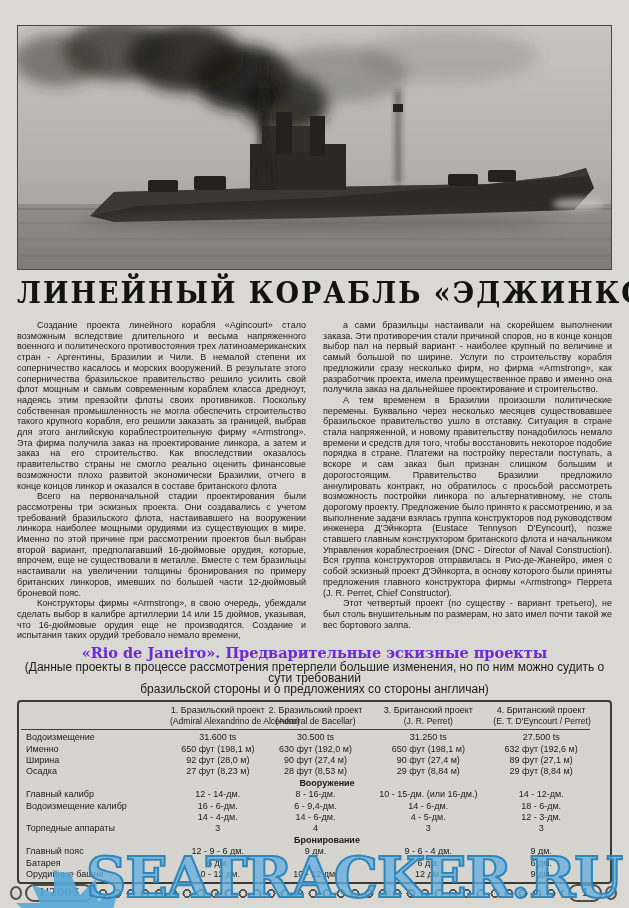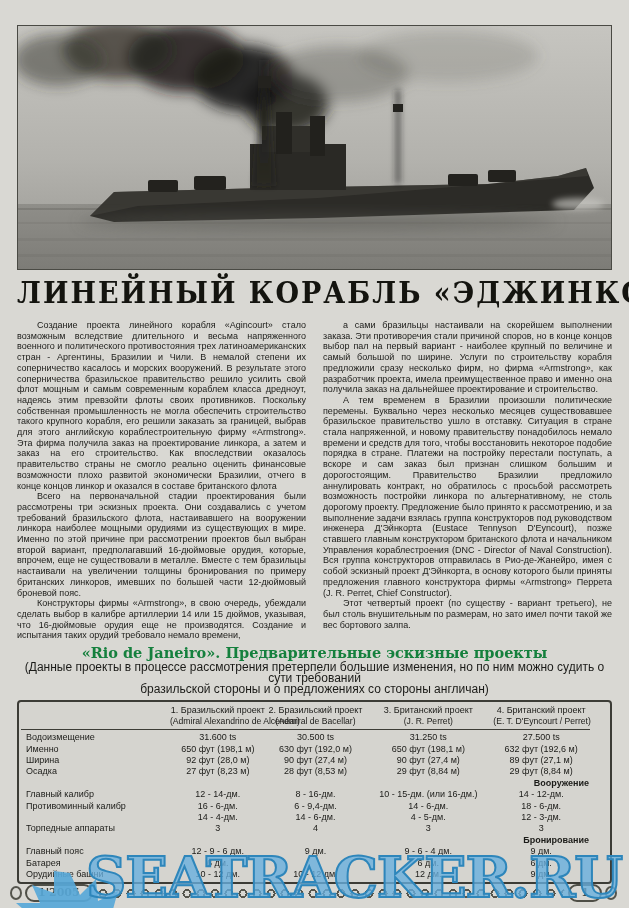--- a/index.html
+++ b/index.html
@@ -23,35 +23,35 @@
   }
 
   
   .columns{display:flex;gap:17px;margin-top:12px;}
   .col{width:50%;font-size:9px;line-height:10.7px;text-align:justify;}
   .col p{margin:0;text-indent:20px;}
 
   
   .sec-head{
     margin-top:3px;text-align:center;
-    font-family:"DejaVu Serif",serif;font-weight:bold;font-size:14.5px;color:#15803d;
+    font-family:"DejaVu Serif",serif;font-weight:bold;font-size:14.5px;color:#6d28d9;
   }
   .sec-note{margin-top:1px;text-align:center;font-size:12px;line-height:11px;}
 
   
   .spec-box{margin-top:5px;border:2px solid #3c3c36;border-radius:4px;padding:1px 20px 2px 2px;background:rgba(0,0,0,0.015);}
   table{width:100%;border-collapse:collapse;font-size:9px;table-layout:fixed;}
   col.c-label{width:148px;}
   thead th{font-weight:normal;text-align:center;vertical-align:bottom;padding:2px 1px 3px 1px;border-bottom:1.6px solid #3c3c36;line-height:10.5px;}
   thead th .t{white-space:nowrap;}
   thead th .s{white-space:nowrap;font-size:8.6px;}
   tbody td{padding:0 1px;line-height:11.4px;vertical-align:top;}
   td.rowlabel{text-align:left;padding-left:5px;white-space:nowrap;}
   td.val{text-align:center;white-space:nowrap;}
-  tr.group td{font-weight:bold;text-align:right;padding-left:44px;}
+  tr.group td{font-weight:bold;text-align:center;padding-left:44px;}
   tbody tr:first-child td{padding-top:2px;}
 
   
   .footer{position:absolute;left:10px;right:12px;top:884px;height:18px;display:flex;align-items:center;gap:3px;}
   .oval{
     border:2px solid #4e4e46;border-radius:10px;background:#d9d8d3;
     font-family:"DejaVu Serif",serif;font-weight:bold;font-size:11px;
     height:14px;line-height:13px;padding:0 11px;color:#3c3c34;white-space:nowrap;
   }
   .chain{
@@ -221,21 +221,21 @@
             <td colspan="5">Вооружение</td>
           </tr>
           <tr>
             <td class="rowlabel">Главный калибр</td>
             <td class="val">12 - 14-дм.</td>
             <td class="val">8 - 16-дм.</td>
             <td class="val">10 - 15-дм. (или 16-дм.)</td>
             <td class="val">14 - 12-дм.</td>
           </tr>
           <tr>
-            <td class="rowlabel">Противоминный калибр</td>
+            <td class="rowlabel">Водоизмещение калибр</td>
             <td class="val">16 - 6-дм.</td>
             <td class="val">6 - 9,4-дм.</td>
             <td class="val">14 - 6-дм.</td>
             <td class="val">18 - 6-дм.</td>
           </tr>
           <tr>
             <td class="rowlabel"></td>
             <td class="val">14 - 4-дм.</td>
             <td class="val">14 - 6-дм.</td>
             <td class="val">4 - 5-дм.</td>

